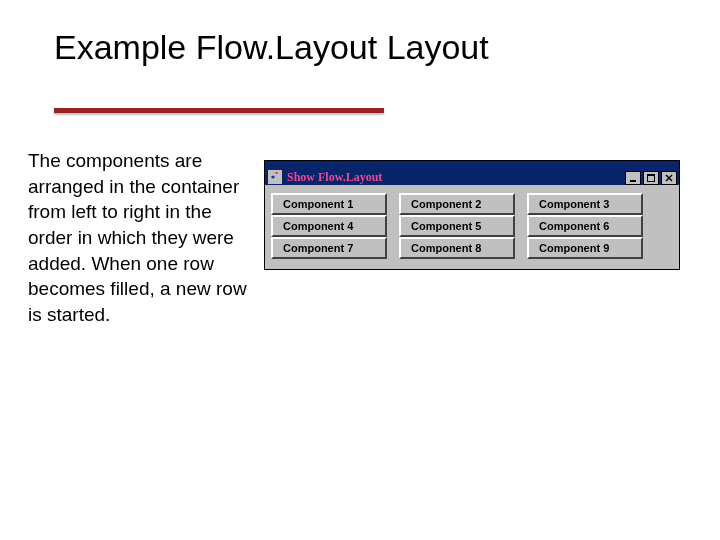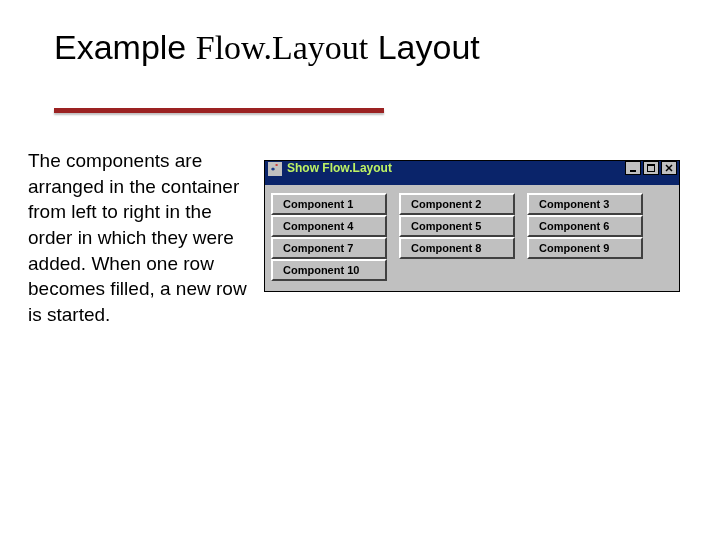--- a/index.html
+++ b/index.html
@@ -19,21 +19,21 @@
   }
   .title {
     position: absolute;
     top: 28px;
     left: 54px;
     font-size: 34px;
     font-weight: 400;
     white-space: nowrap;
   }
   .title .mono {
-    font-family: Liberation Serif, serif;
+    font-family: Liberation Sans, sans-serif;
     font-size: 34px;
   }
   .rule {
     position: absolute;
     top: 108px;
     left: 54px;
     width: 330px;
     height: 0;
     border-top: 5px solid #9b2222;
     box-shadow: 0 2px 2px rgba(0,0,0,0.25);
@@ -51,25 +51,25 @@
     top: 160px;
     left: 264px;
     width: 416px;
     border: 1px solid #000;
     background: #c0c0c0;
     box-sizing: border-box;
   }
   .titlebar {
     height: 24px;
     background: #0a246a;
-    color: #bef264;
-    display: flex;
-    align-items: flex-start;
+    color: #ec4899;
+    display: flex;
+    align-items: flex-end;
     padding: 0 2px 0 2px;
-    font-family: Liberation Sans, sans-serif;
+    font-family: Liberation Serif, serif;
     font-size: 12px;
     font-weight: bold;
   }
   .titlebar .appicon {
     width: 16px;
     height: 16px;
     margin-right: 4px;
     display: flex;
     align-items: center;
     justify-content: center;
@@ -189,19 +189,16 @@
         </div>
       <div class="compbtn">
           <span>Component 7</span>
         </div>
       <div class="compbtn">
           <span>Component 8</span>
         </div>
       <div class="compbtn">
           <span>Component 9</span>
         </div>
-      <div class="compbtn">
-          <span>Component 10</span>
-        </div>
     </div>
   </div>
 
 </div>
 
 </body></html>

